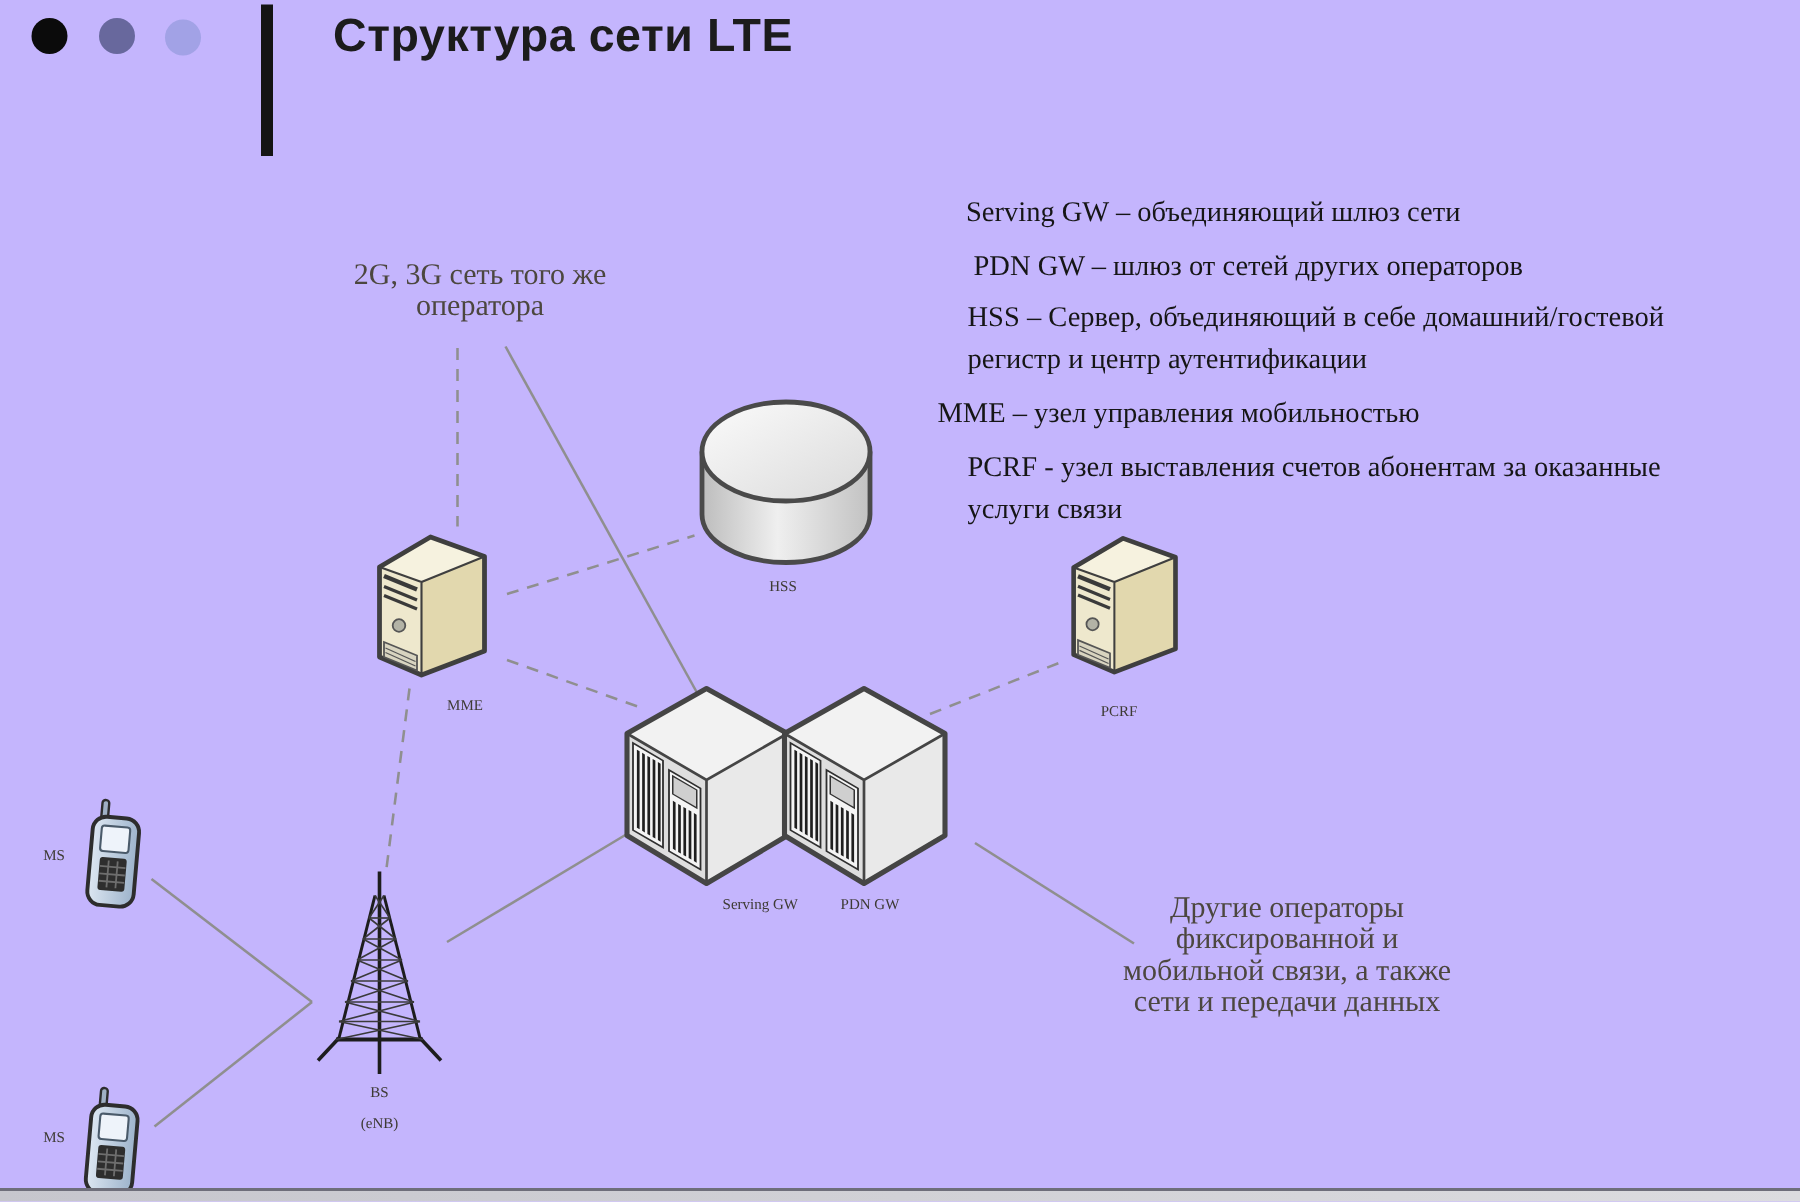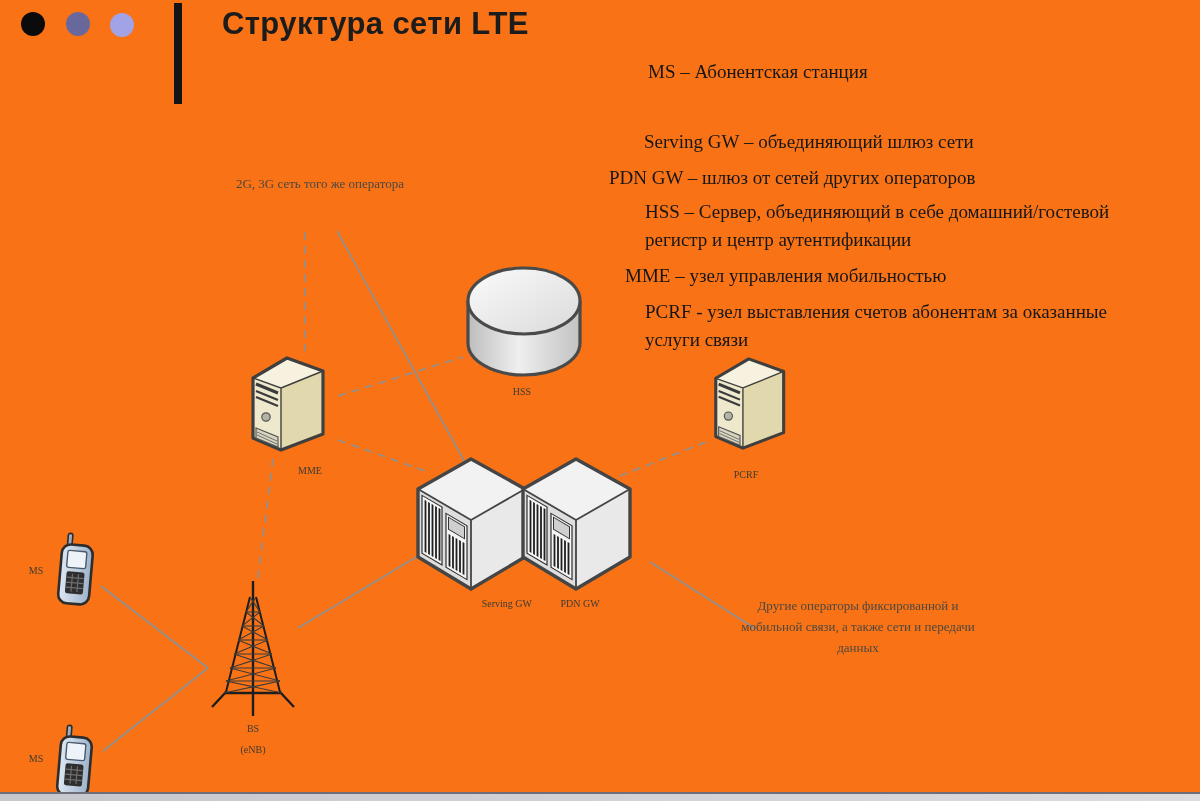--- a/index.html
+++ b/index.html
@@ -1,19 +1,19 @@
 <!DOCTYPE html>
 <html><head>
 <meta charset="utf-8">
 <style>
   * { margin:0; padding:0; box-sizing:border-box; }
   body { background:#e8e8e8; font-family:"Liberation Sans", sans-serif; }
   .stage {
     position:relative; width:1200px; height:801px;
-    background:#f97316; overflow:hidden;
+    background:#c4b5fd; overflow:hidden;
   }
   
   .dot { position:absolute; width:24px; height:24px; border-radius:50%; top:12px; }
   .vbar { position:absolute; left:174px; top:3px; width:8px; height:101px; background:#141414; }
   .title {
     position:absolute; left:222px; top:6px;
     font-family:"Liberation Sans", sans-serif;
     font-size:31px; font-weight:bold; color:#1c1c1c; letter-spacing:0.4px;
     white-space:nowrap;
   }
@@ -24,21 +24,21 @@
     font-size:19px; line-height:28px; color:#161616;
   }
   .lg.wrap { width:512px; }
   
   .dl {
     position:absolute; font-family:"Liberation Serif", serif;
     font-size:10px; color:#3d3a33; text-align:center; line-height:20px;
   }
   .ann {
     position:absolute; font-family:"Liberation Serif", serif;
-    font-size:13px; color:#4c473f; text-align:center; line-height:21px;
+    font-size:20px; color:#4c473f; text-align:center; line-height:21px;
   }
   .small { font-size:10px; }
   svg.diagram { position:absolute; left:0; top:0; z-index:1; }
   .txt { z-index:2; }
   .footer-bar {
     position:absolute; left:0; bottom:0; width:1200px; height:9px;
     border-top:2px solid #6e6e7a;
     background:linear-gradient(to right,#c6c6cd,#dcdcdf);
     z-index:3;
   }
@@ -47,23 +47,22 @@
 <body>
 
 <div class="stage">
 
   <div class="dot" style="left: 21px; background-color: rgb(11, 11, 11);"></div>
   <div class="dot" style="left: 66px; background-color: rgb(104, 104, 157);"></div>
   <div class="dot" style="left: 110px; top: 13px; background-color: rgb(162, 162, 230);"></div>
   <div class="vbar"></div>
   <div class="title txt">Структура сети LTE</div>
 
-  <div class="lg txt" style="top:58px; left:648px;">MS – Абонентская станция</div>
   <div class="lg txt" style="top:128px; left:644px;">Serving GW – объединяющий шлюз сети</div>
-  <div class="lg txt" style="top:164px; left:609px;">PDN GW – шлюз от сетей других операторов</div>
+  <div class="lg txt" style="top:164px; left:649px;">PDN GW – шлюз от сетей других операторов</div>
   <div class="lg wrap txt" style="top:198px; left:645px;">HSS – Сервер, объединяющий в себе домашний/гостевой регистр и центр аутентификации</div>
   <div class="lg txt" style="top:262px; left:625px;">MME – узел управления мобильностью</div>
   <div class="lg wrap txt" style="top:298px; left:645px;">PCRF - узел выставления счетов абонентам за оказанные услуги связи</div>
 
   <svg class="diagram" width="1200" height="801" viewBox="0 0 1200 801">
     <defs>
       <linearGradient id="cylBody" x1="0" y1="0" x2="1" y2="0">
         <stop offset="0" stop-color="#bdbdbd"></stop>
           <stop offset="0.45" stop-color="#efefef"></stop>
           <stop offset="1" stop-color="#c2c2c2"></stop>

